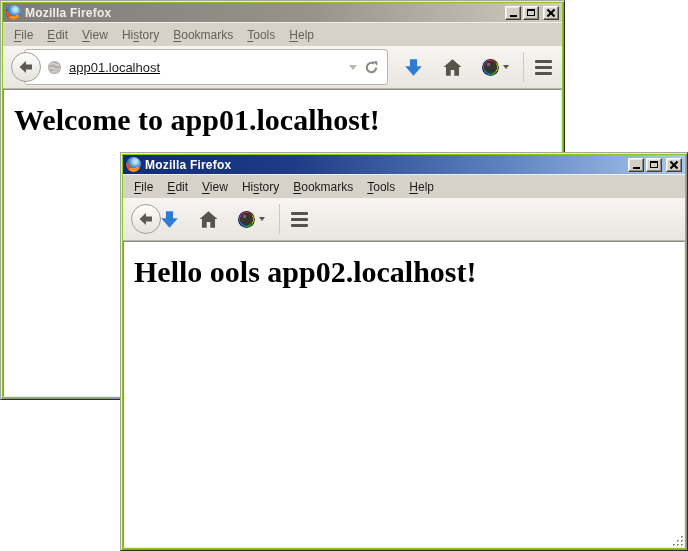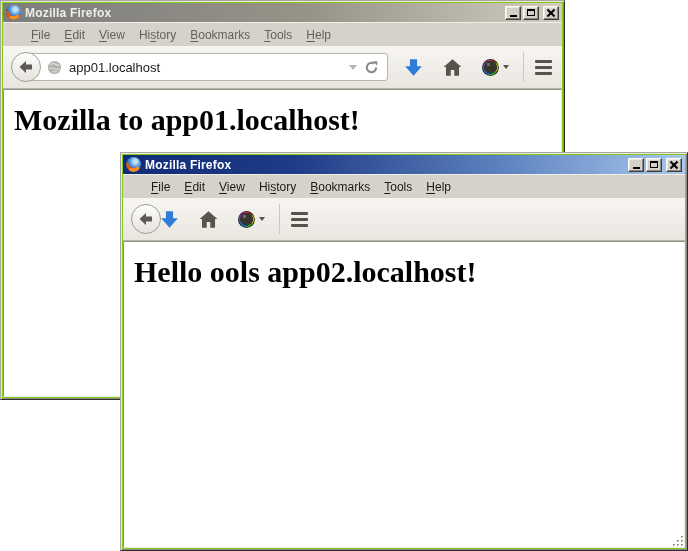--- a/index.html
+++ b/index.html
@@ -31,38 +31,38 @@
     display:flex;align-items:center;justify-content:center;position:relative;}
   .ctl-close{margin-left:2px;}
   .glyph-min{width:7px;height:2px;background:#000;margin-top:7px;}
   .glyph-max{width:8px;height:7px;box-sizing:border-box;border:1px solid #000;border-top-width:2px;}
   .glyph-close{width:10px;height:10px;position:relative;}
   .glyph-close::before,.glyph-close::after{content:"";position:absolute;left:0;top:4px;width:10px;height:2px;background:#000;}
   .glyph-close::before{transform:rotate(45deg);}
   .glyph-close::after{transform:rotate(-45deg);}
 
   
-  .menubar{height:23px;flex:0 0 23px;display:flex;align-items:center;padding-left:21px;
+  .menubar{height:23px;flex:0 0 23px;display:flex;align-items:center;padding-left:4px;
     background:#d6d2c9;border-top:1px solid #efeee8;font-size:12px;}
   .menu-item{padding:3px 7px;white-space:nowrap;}
   .win1 .menu-item{color:#63615a;}
   .win2 .menu-item{color:#1c1b19;}
   .menu-item u{text-underline-offset:2px;}
 
   
   .navbar{height:42px;flex:0 0 42px;display:flex;align-items:center;
     padding:0 10px 0 8px;background:linear-gradient(#f7f5f2,#e9e6e0);
     border-bottom:1px solid #b7b4ac;}
   .back-btn{width:30px;height:30px;border-radius:50%;flex:0 0 30px;z-index:2;
     border:1px solid #a19e96;box-sizing:border-box;
     background:linear-gradient(#fdfdfc,#e6e3dd);
     display:flex;align-items:center;justify-content:center;margin-right:-17px;}
-  .urlbar{flex:1;height:28px;box-sizing:border-box;display:flex;align-items:center;
+  .urlbar{flex:1;height:36px;box-sizing:border-box;display:flex;align-items:center;
     background:#fff;border:1px solid #b7b5ad;border-radius:3px;
-    padding:0 8px 0 22px;gap:7px;min-width:0;}
+    padding:0 8px 0 22px;gap:7px;min-width:0;text-decoration:underline;}
   .url-text{font-size:13px;color:#1c1c1c;flex:1;white-space:nowrap;overflow:hidden;}
   .tri-down{width:0;height:0;border-left:4px solid transparent;border-right:4px solid transparent;
     border-top:5px solid #b9b6af;}
   .tri-down.dark{border-top-color:#55534c;border-left-width:3px;border-right-width:3px;border-top-width:4px;}
   .nav-icon{display:flex;align-items:center;justify-content:center;}
   .dl{margin-left:16px;}
   .home{margin-left:20px;}
   .search-wrap{margin-left:20px;display:flex;align-items:center;gap:4px;}
   .search-ball{width:17px;height:17px;border-radius:50%;
     background:
@@ -145,21 +145,21 @@
     </span>
     <span class="vsep"></span>
     <span class="hamburger">
         <span></span>
         <span></span>
         <span></span>
       </span>
   </div>
 
   <div class="content">
-    <h1>Mozilla to app01.localhost!</h1>
+    <h1>Welcome to app01.localhost!</h1>
   </div>
 </div>
 
 <div class="window win2">
   <div class="titlebar active">
     <span class="favicon"></span>
     <span class="title-text">Mozilla Firefox</span>
     <span class="win-controls">
       <span class="ctl-btn" title="Minimize">
           <span class="glyph-min"></span>

